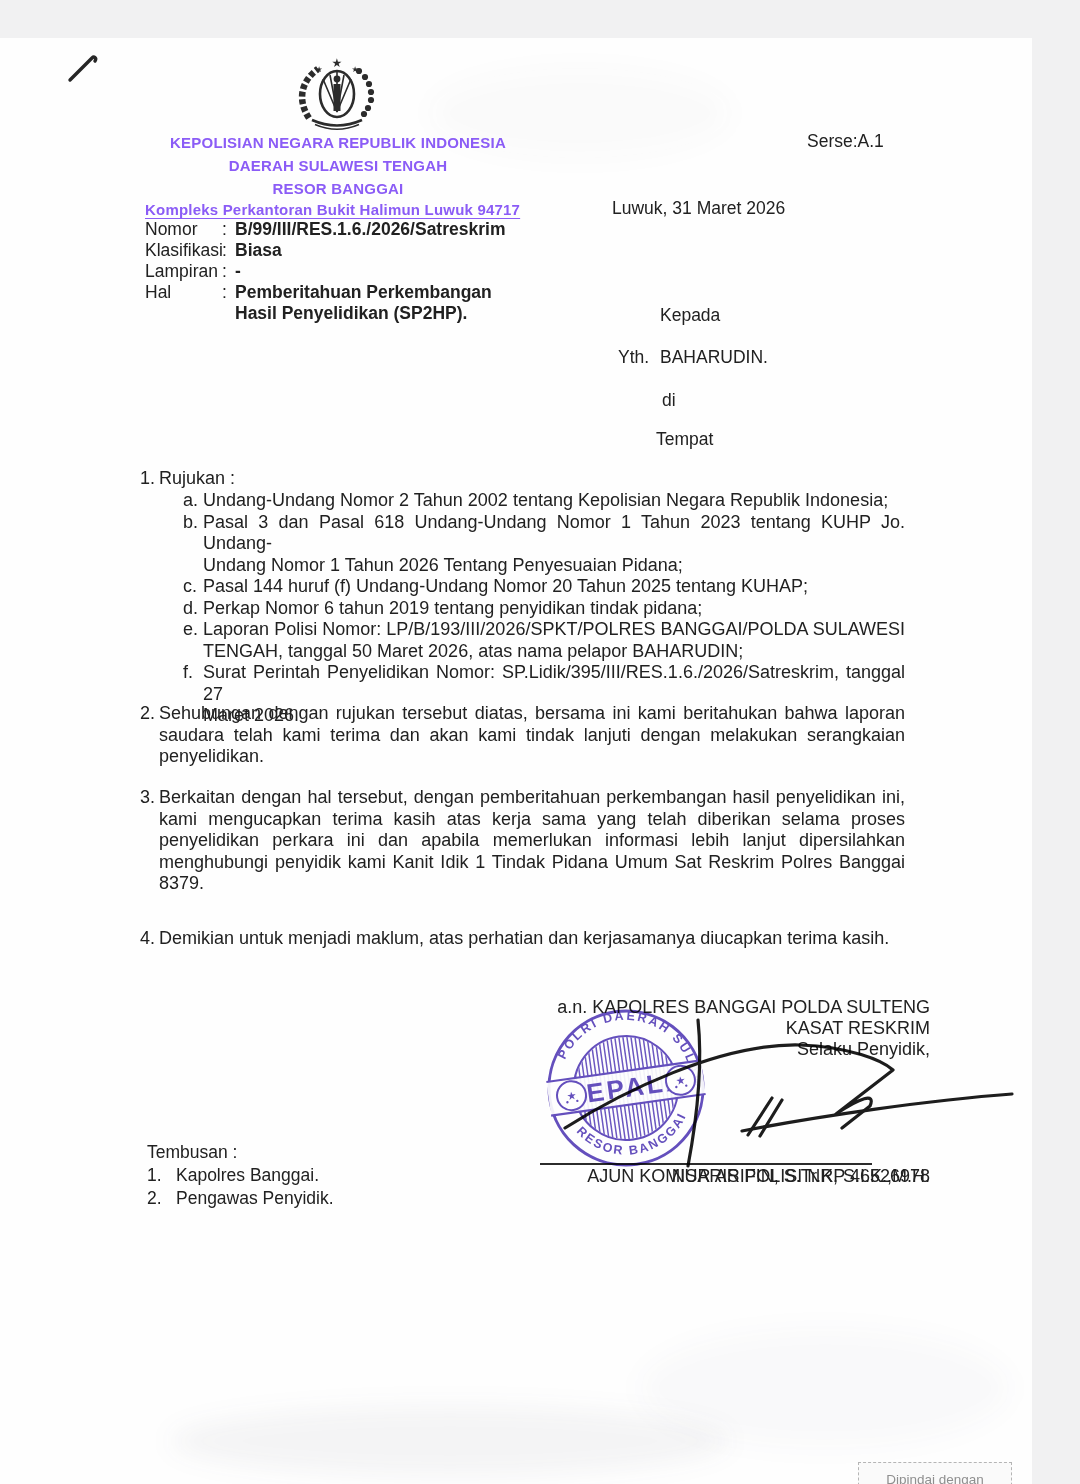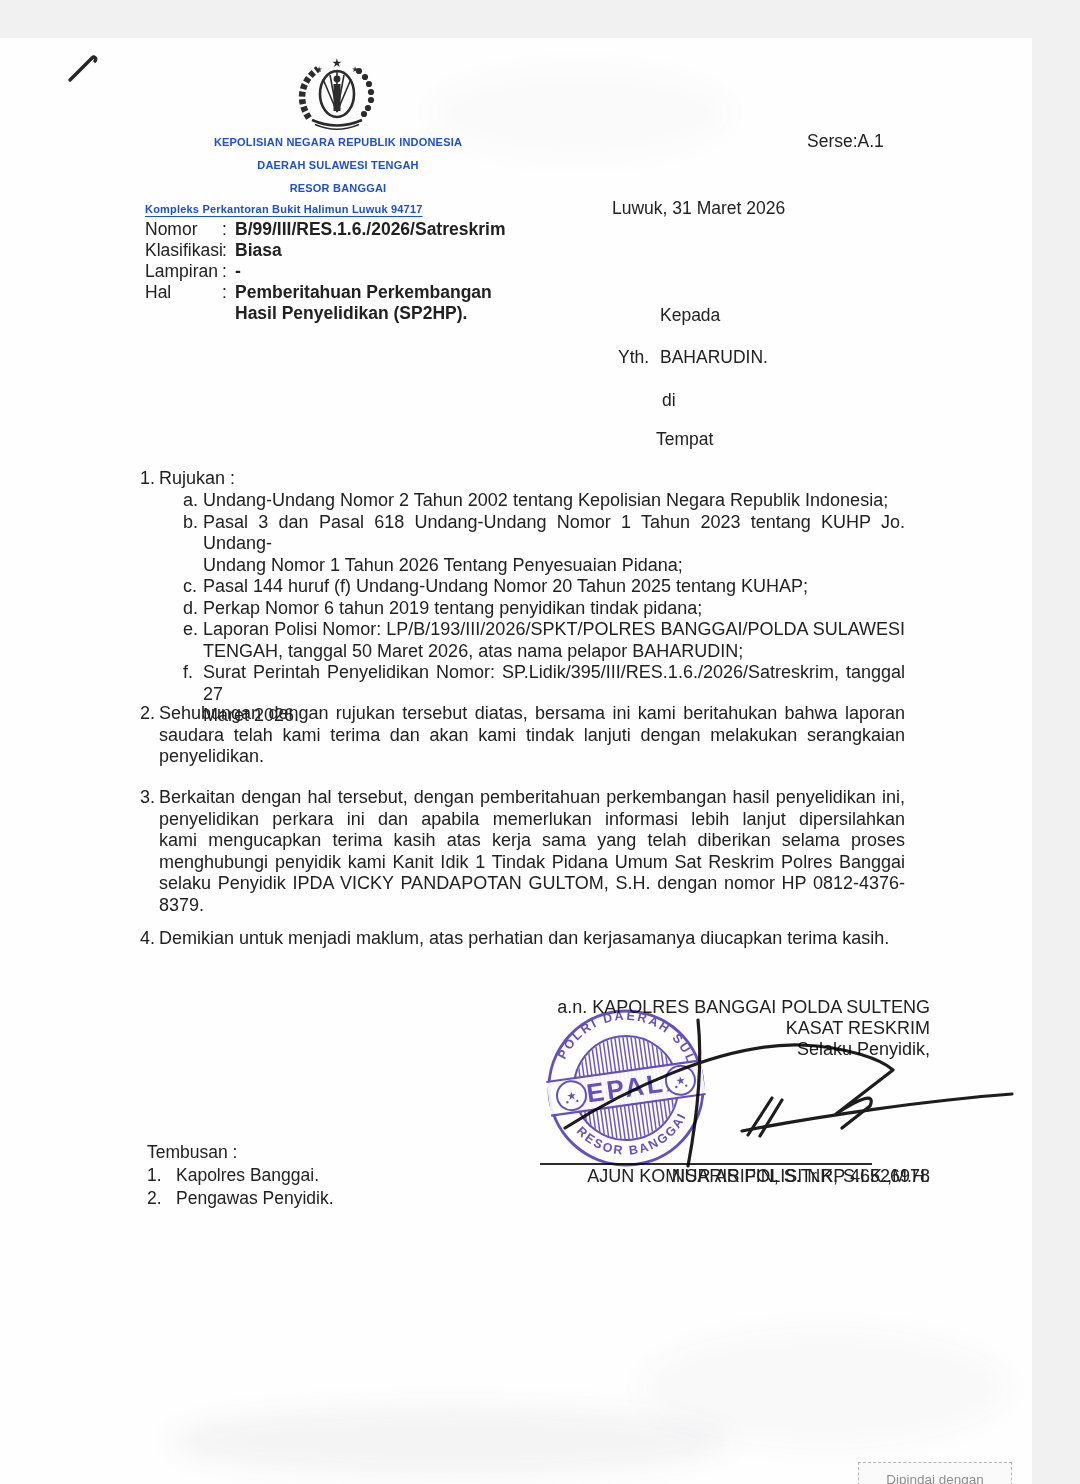--- a/index.html
+++ b/index.html
@@ -3,21 +3,21 @@
 <meta charset="utf-8">
 <style>
   * { margin:0; padding:0; box-sizing:border-box; }
   html,body { width:1080px; height:1484px; overflow:hidden; background:#f1f1f2;
               font-family:"Liberation Sans","DejaVu Sans",sans-serif; color:#212121; }
   .abs { position:absolute; }
   #page { position:absolute; left:0; top:38px; width:1032px; height:1446px;
           background:#fefefe; overflow:hidden; }
   
   .lh { left:140px; width:396px; text-align:center; font-weight:bold;
-        font-size:11px; line-height:21px; color:#1d4ed8; letter-spacing:.2px; }
+        font-size:15px; line-height:21px; color:#8b5cf6; letter-spacing:.2px; }
   .addr { text-decoration:underline; text-underline-offset:3px; }
   .plain { font-size:17.5px; line-height:21px; }
   
   .mrow { left:145px; display:flex; font-size:17.5px; line-height:21px; }
   .mlabel { width:77px; }
   .mcolon { width:13px; }
   .mval  { width:300px;font-weight:bold; }
   
   .para { left:140px; width:766px; font-size:18px; line-height:21.5px; display:flex; }
   .pnum { width:19px; flex:none; }
@@ -167,24 +167,23 @@
       <div class="jl stretch">Sehubungan dengan rujukan tersebut diatas, bersama ini kami beritahukan bahwa laporan</div>
       <div class="jl stretch">saudara telah kami terima dan akan kami tindak lanjuti dengan melakukan serangkaian</div>
       <div class="jl">penyelidikan.</div>
     </div>
   </div>
 
   <div class="abs para" style="top:749px">
     <span class="pnum">3.</span>
     <div class="plines">
       <div class="jl stretch">Berkaitan dengan hal tersebut, dengan pemberitahuan perkembangan hasil penyelidikan ini,</div>
+      <div class="jl stretch">kami mengucapkan terima kasih atas kerja sama yang telah diberikan selama proses</div>
       <div class="jl stretch">penyelidikan perkara ini dan apabila memerlukan informasi lebih lanjut dipersilahkan</div>
-      <div class="jl stretch">kami mengucapkan terima kasih atas kerja sama yang telah diberikan selama proses</div>
       <div class="jl stretch">menghubungi penyidik kami Kanit Idik 1 Tindak Pidana Umum Sat Reskrim Polres Banggai</div>
-      <div class="jl stretch">selaku Penyidik IPDA VICKY PANDAPOTAN GULTOM, S.H. dengan nomor HP 0812-4376-</div>
       <div class="jl">8379.</div>
     </div>
   </div>
 
   <div class="abs para" style="top:890px">
     <span class="pnum">4.</span>
     <div class="plines">
         <div class="jl">Demikian untuk menjadi maklum, atas perhatian dan kerjasamanya diucapkan terima kasih.</div>
       </div>
   </div>

